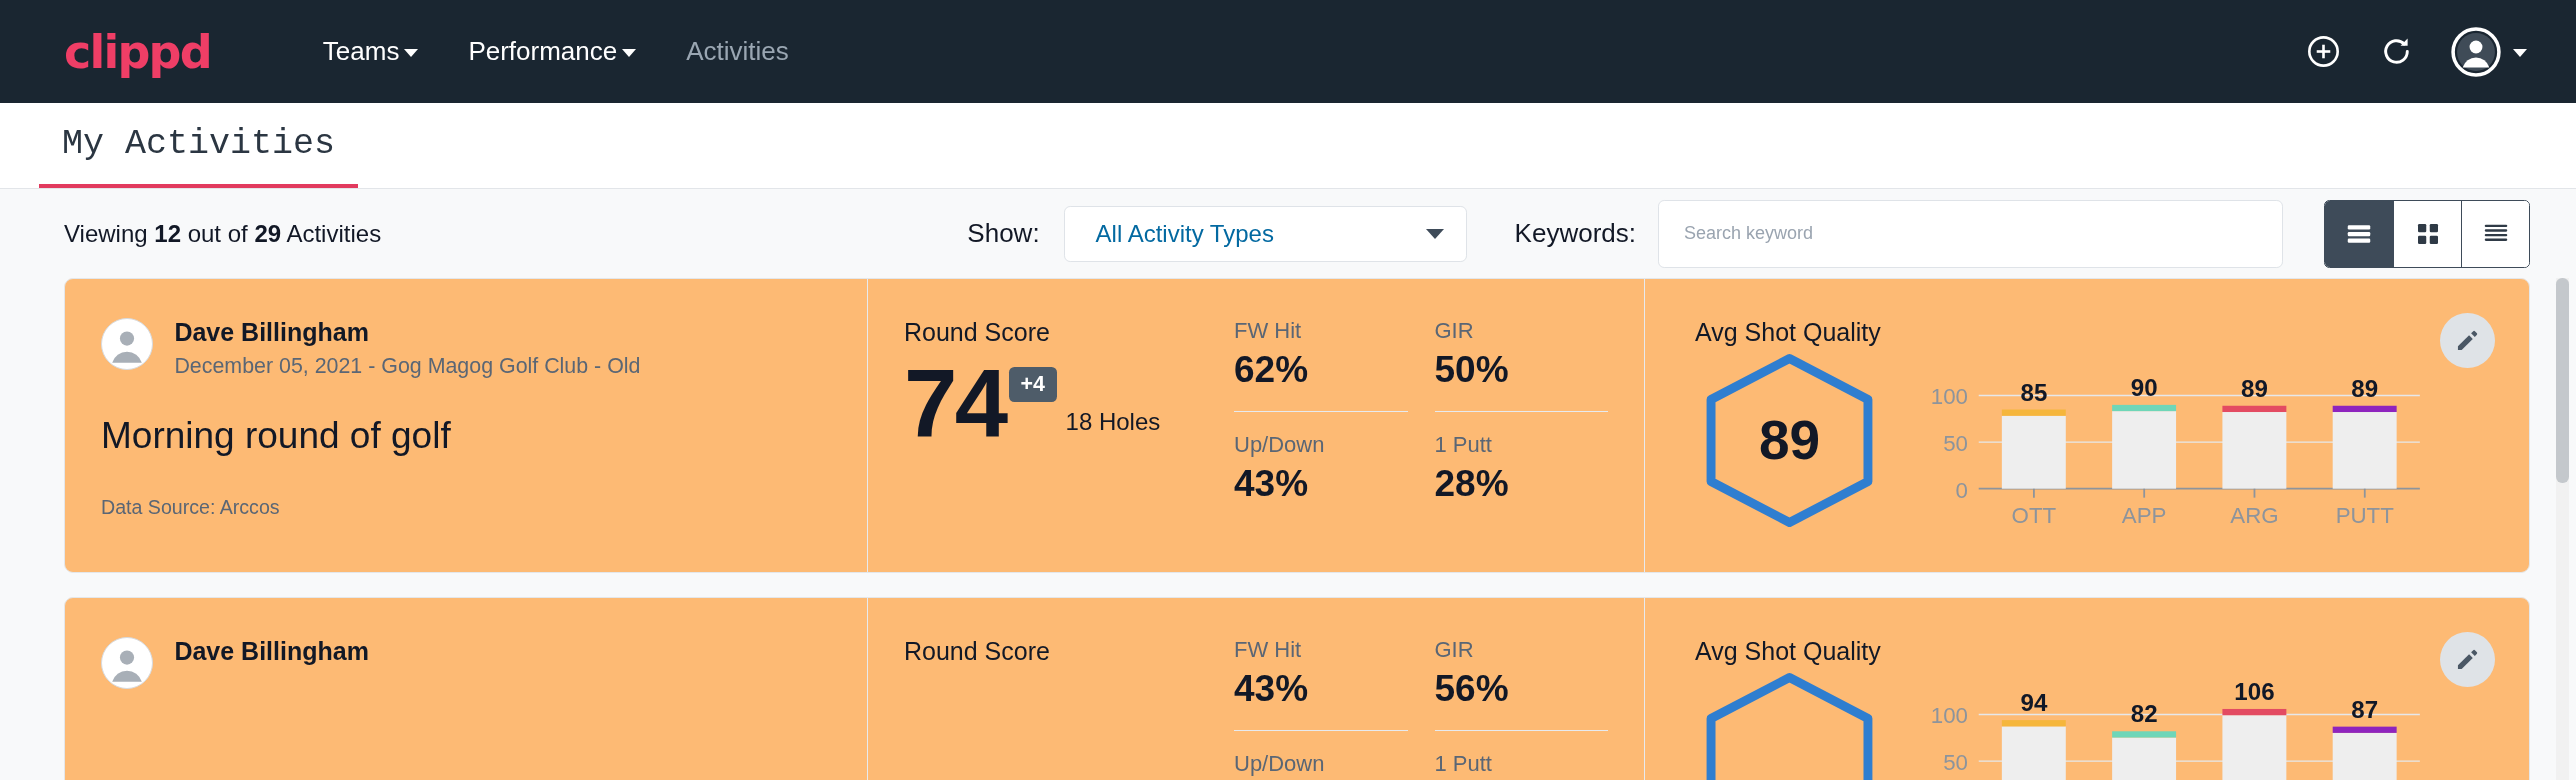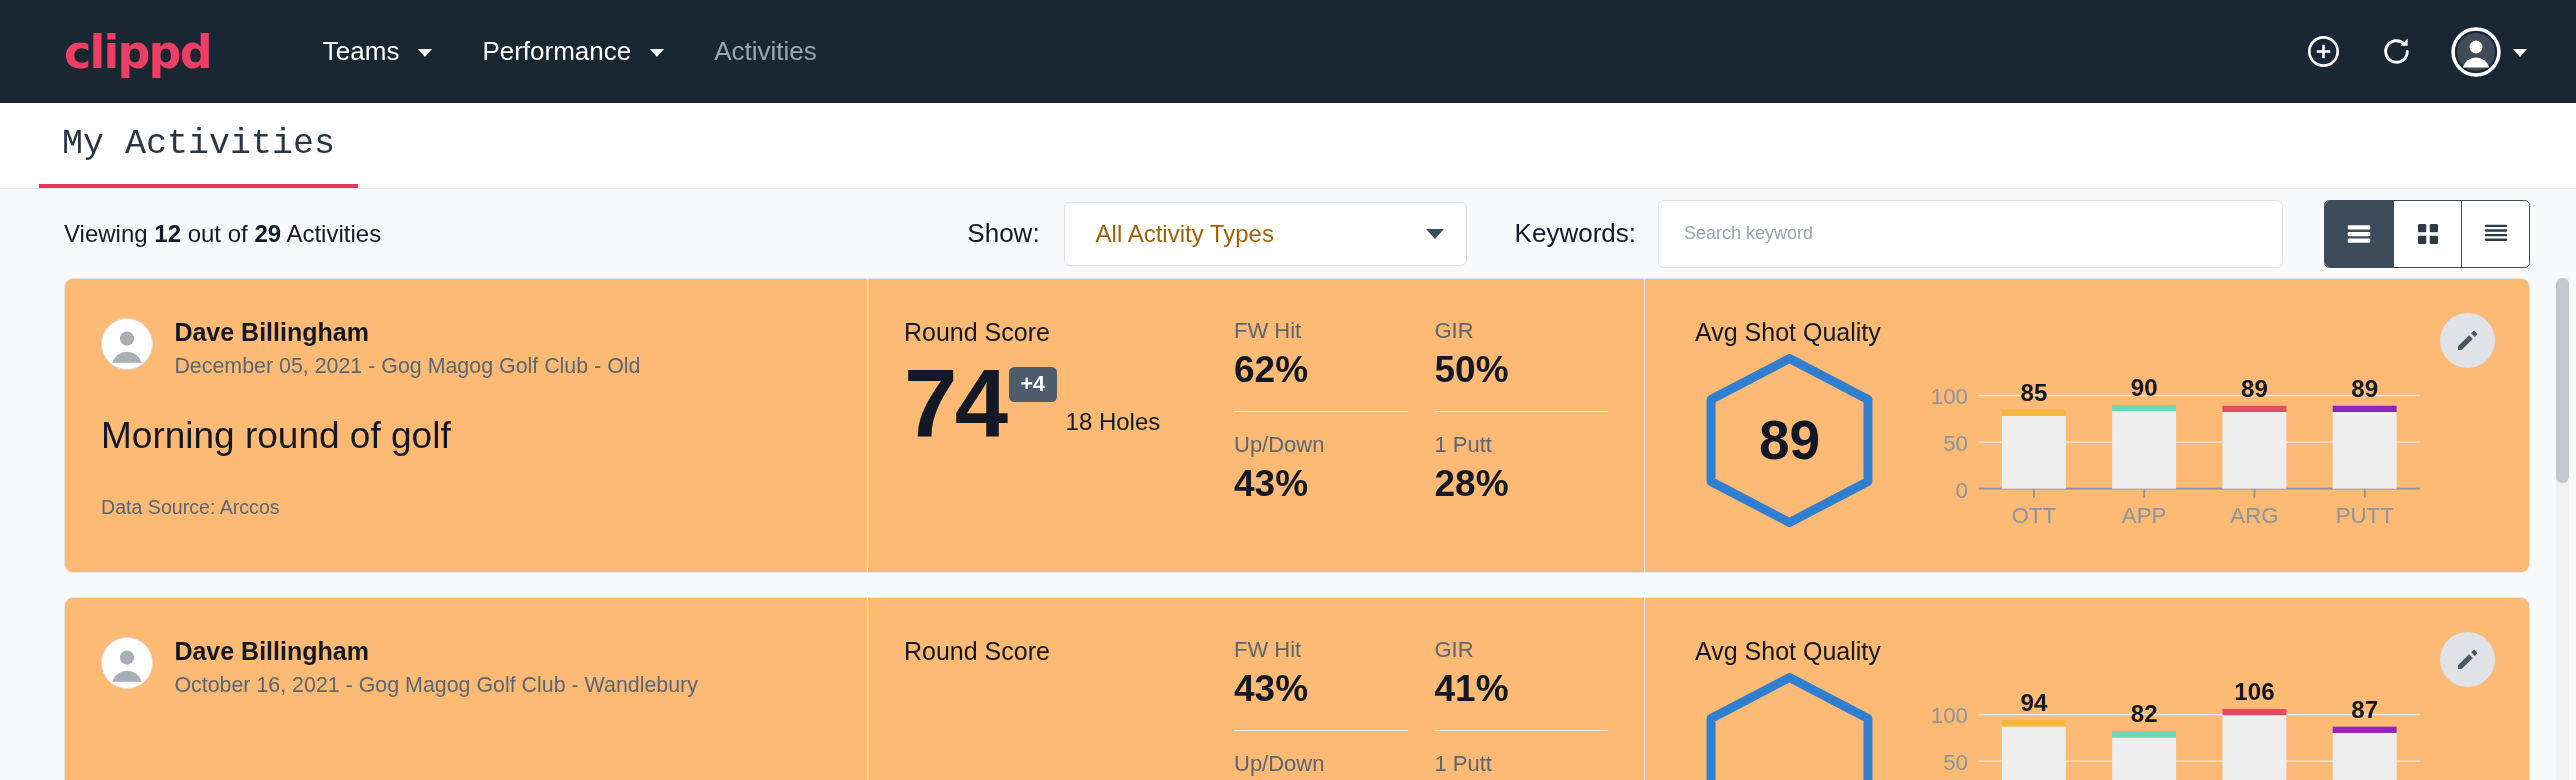--- a/index.html
+++ b/index.html
@@ -22,21 +22,21 @@
   .logo {
     font-size: 46px;
     font-weight: 700;
     color: #ef3e66;
     letter-spacing: -1.8px;
     margin-right: 87px;
     font-family: "DejaVu Sans", sans-serif;
   }
   .nav-links { display: flex; align-items: center; gap: 0px; }
   .nav-item {
-    display: flex; align-items: center; gap: 19px;
+    display: flex; align-items: center; gap: 5px;
     color: #ffffff;
     font-size: 26px;
     padding: 9px 25px;
     cursor: pointer;
     white-space: nowrap;
   }
   .nav-item.muted { color: #9aa6b2; }
   .chev {
     width: 0; height: 0;
     border-left: 7.1px solid transparent;
@@ -81,27 +81,27 @@
   }
   .viewing { font-size: 24px; color: #121826; }
   .viewing b { font-weight: 700; }
 
   .filter-right {
     margin-left: auto;
     display: flex; align-items: center;
   }
   .show-label { font-size: 26px; color: #121826; margin-right: 24px; }
   .select {
-    width: 403px; height: 64px;
+    width: 403px; height: 56px;
     background: #ffffff;
     border: 0.9px solid #dfe3e8;
     border-radius: 6.2px;
     display: flex; align-items: center;
     padding: 0 21.4px 0 31px;
-    font-size: 24px; color: #a16207;
+    font-size: 24px; color: #0369a1;
     cursor: pointer;
   }
   .select .sel-chev {
     margin-left: auto;
     width: 0; height: 0;
     border-left: 9px solid transparent;
     border-right: 9px solid transparent;
     border-top: 10.7px solid #3e4b59;
   }
   .kw-label { font-size: 26px; color: #121826; margin-left: 48px; margin-right: 22px; }
@@ -445,21 +445,20 @@
     <div class="col-left">
       <div class="who">
         <div class="who-avatar">
           <svg width="52" height="52" viewBox="0 0 24 24">
             <circle cx="12" cy="9.4" r="3.4" fill="#a8afb7"></circle>
             <path d="M4.9 21a7.4 7.4 0 0 1 14.2 0z" fill="#a8afb7"></path>
           </svg>
         </div>
         <div>
           <div class="who-name">Dave Billingham</div>
-          <div class="who-sub">October 16, 2021 - Gog Magog Golf Club - Wandlebury</div>
         </div>
       </div>
       <div class="card-title"></div>
       <div class="data-source"></div>
     </div>
 
     <div class="col-score">
       <div class="sec-label">Round Score</div>
       <div class="score-row">
         <div class="score-num"></div>
@@ -468,21 +467,21 @@
       </div>
     </div>
 
     <div class="col-stats">
       <div class="stat top">
         <div class="stat-label">FW Hit</div>
         <div class="stat-value">43%</div>
       </div>
       <div class="stat top">
         <div class="stat-label">GIR</div>
-        <div class="stat-value">41%</div>
+        <div class="stat-value">56%</div>
       </div>
       <div class="stat bot">
         <div class="stat-label">Up/Down</div>
         <div class="stat-value"></div>
       </div>
       <div class="stat bot">
         <div class="stat-label">1 Putt</div>
         <div class="stat-value"></div>
       </div>
     </div>

